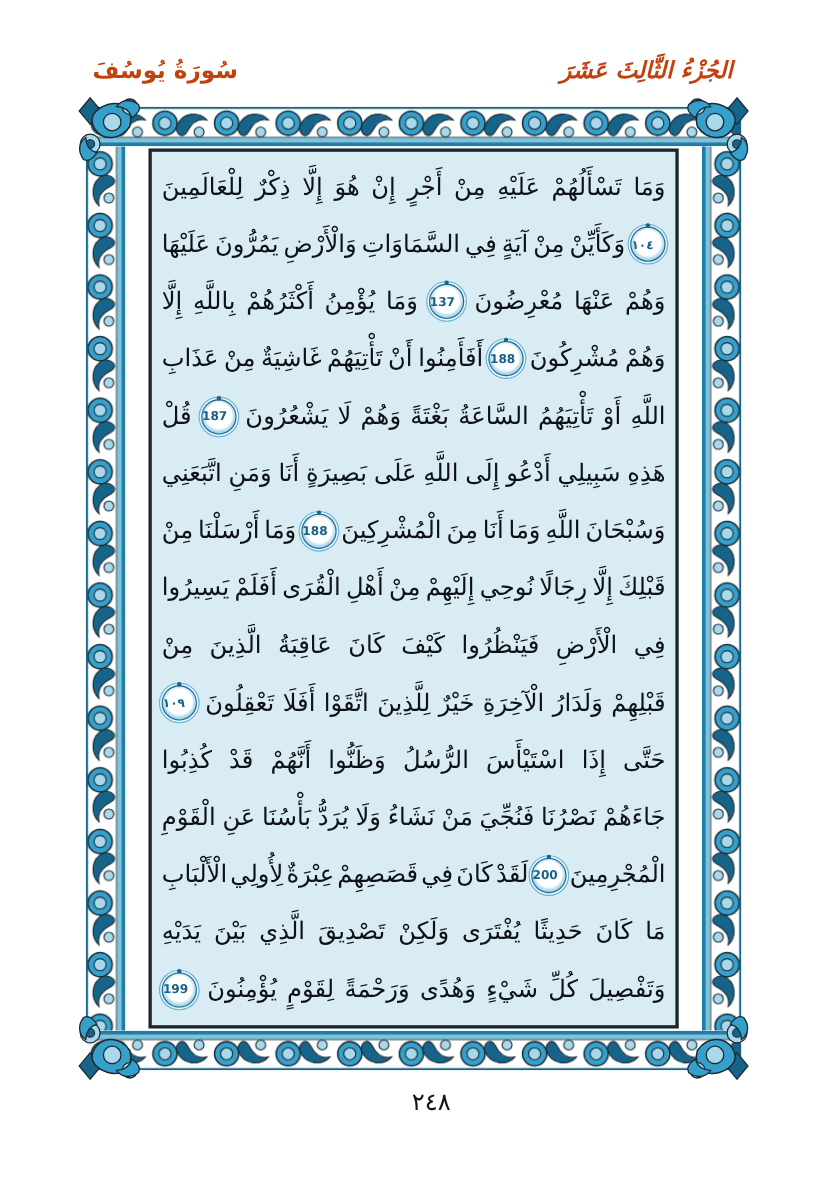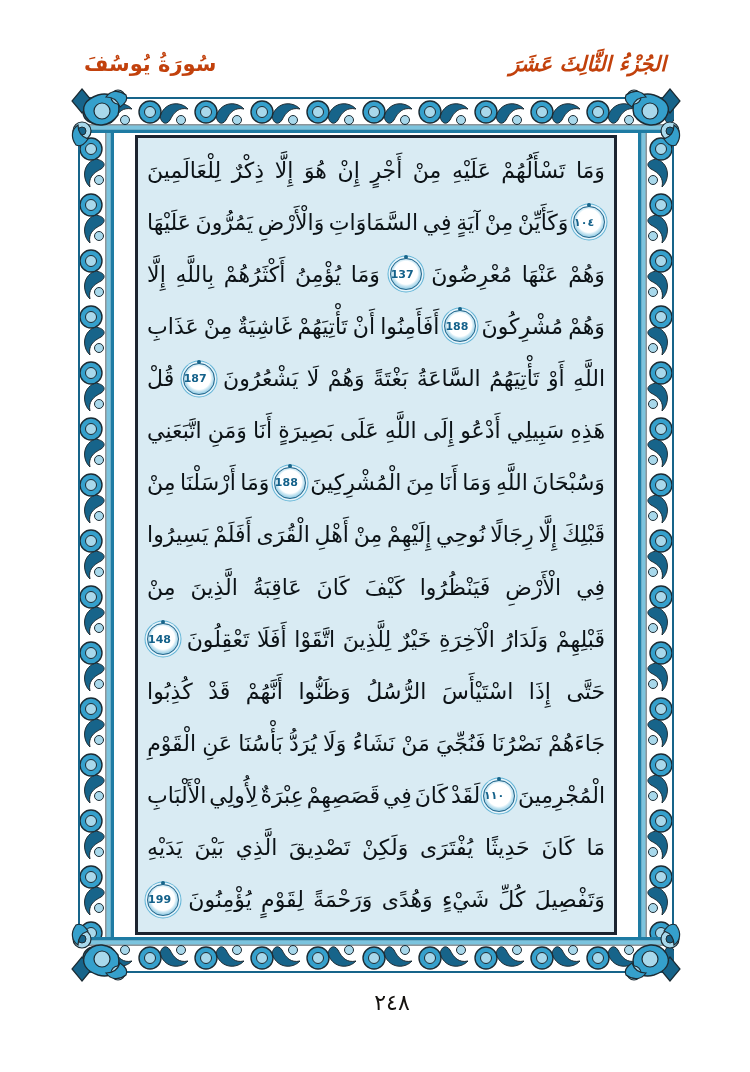--- a/index.html
+++ b/index.html
@@ -299,21 +299,21 @@
       <div class="qline">
         <span class="word">قَبْلِهِمْ</span>
         <span class="word">وَلَدَارُ</span>
         <span class="word">الْآخِرَةِ</span>
         <span class="word">خَيْرٌ</span>
         <span class="word">لِلَّذِينَ</span>
         <span class="word">اتَّقَوْا</span>
         <span class="word">أَفَلَا</span>
         <span class="word">تَعْقِلُونَ</span>
         <span class="medallion">
-          <span class="mnum">148</span>
+          <span class="mnum">١٠٩</span>
         </span>
       </div>
       <div class="qline">
         <span class="word">حَتَّى</span>
         <span class="word">إِذَا</span>
         <span class="word">اسْتَيْأَسَ</span>
         <span class="word">الرُّسُلُ</span>
         <span class="word">وَظَنُّوا</span>
         <span class="word">أَنَّهُمْ</span>
         <span class="word">قَدْ</span>
@@ -327,21 +327,21 @@
         <span class="word">نَشَاءُ</span>
         <span class="word">وَلَا</span>
         <span class="word">يُرَدُّ</span>
         <span class="word">بَأْسُنَا</span>
         <span class="word">عَنِ</span>
         <span class="word">الْقَوْمِ</span>
       </div>
       <div class="qline">
         <span class="word">الْمُجْرِمِينَ</span>
         <span class="medallion">
-          <span class="mnum">١١٠</span>
+          <span class="mnum">200</span>
         </span>
         <span class="word">لَقَدْ</span>
         <span class="word">كَانَ</span>
         <span class="word">فِي</span>
         <span class="word">قَصَصِهِمْ</span>
         <span class="word">عِبْرَةٌ</span>
         <span class="word">لِأُولِي</span>
         <span class="word">الْأَلْبَابِ</span>
       </div>
       <div class="qline">

